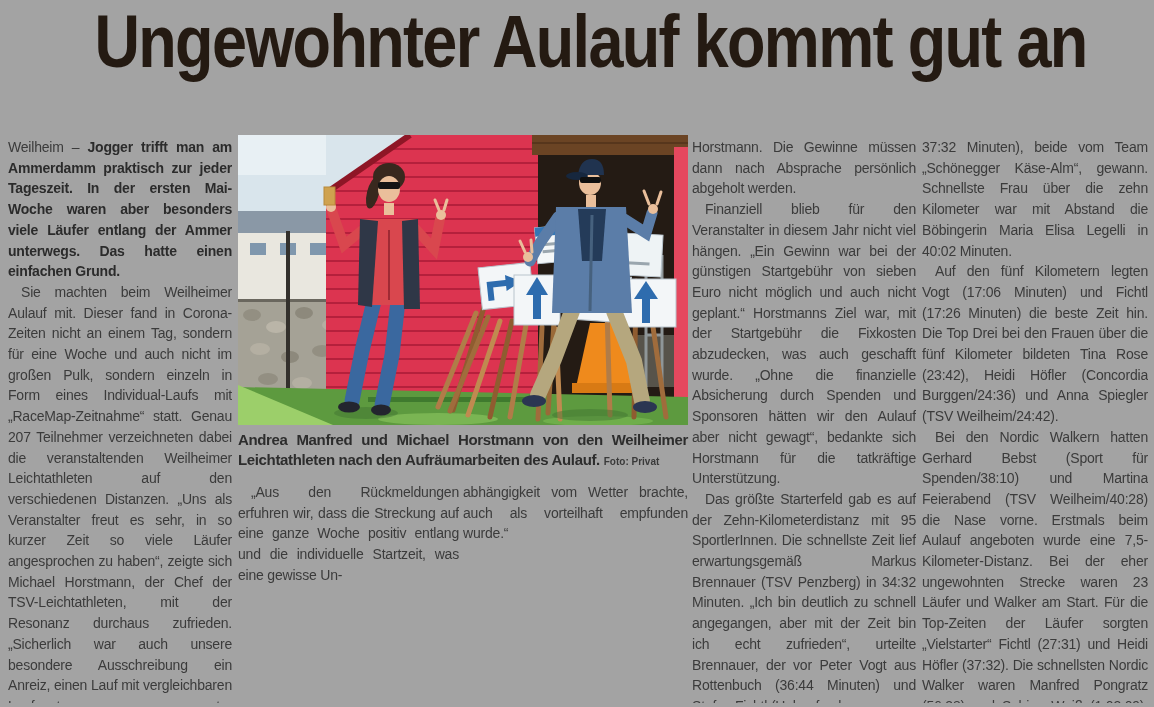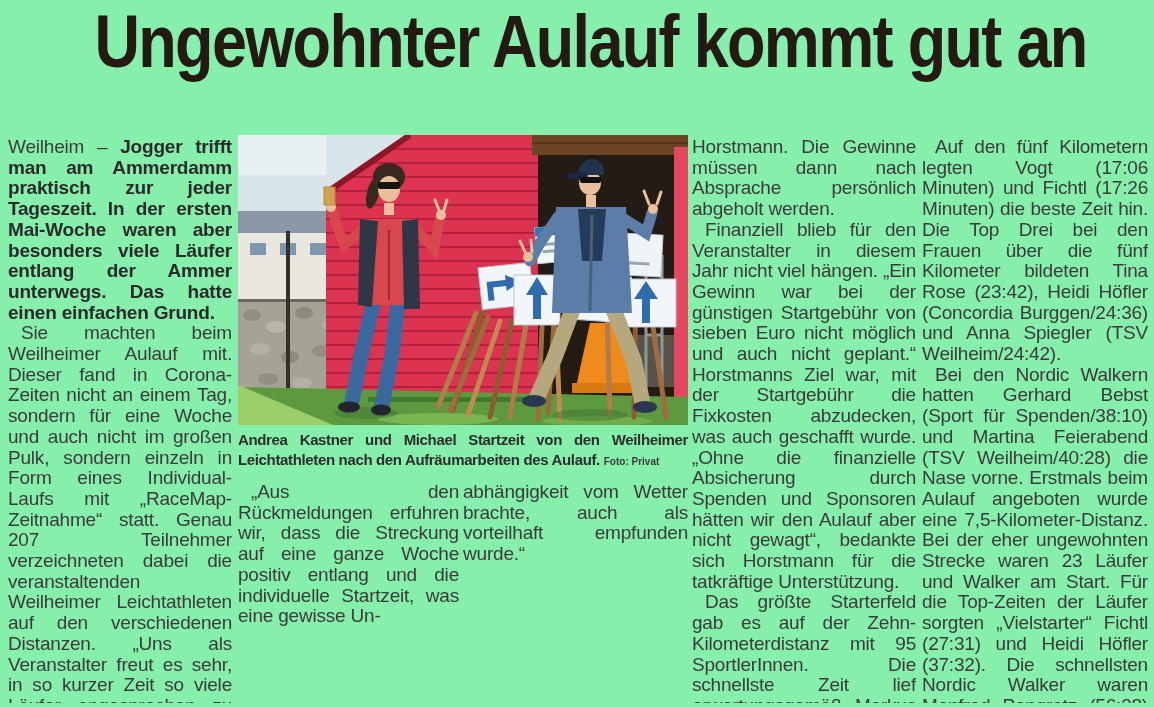--- a/index.html
+++ b/index.html
@@ -1,29 +1,29 @@
 <!DOCTYPE html>
 <html style="--shed-red: #dc3450; --shed-red-dark: #b5203c; --door-panel-red: #e5485e; --sky: #d9e5ec; --grass: #5d9a3f; --stone-wall: #a5a296; --lintel-wood: #6b4424; --door-dark: #241b14; --cone-orange: #ef8a1c; --sign-blue: #2e6cae; --stake-wood: #b07c48; --jeans-blue: #3a689f; --jacket-blue: #5b7da8; --khaki: #b5a77e; --red-top: #d9474e; --vest-dark: #2f3747; --cap-navy: #20334f; --skin: #eabf9b;"><head>
 <meta charset="utf-8">
 <style>
   html,body{margin:0;padding:0;background:#ffffff;}
-  #page{position:relative;width:1154px;height:707px;background:#86efac;overflow:hidden;
+  #page{position:relative;width:1154px;height:707px;background:#a3a3a3;overflow:hidden;
         font-family:"Liberation Sans",sans-serif;}
 
   
   .headline{position:absolute;top:4px;left:0;right:0;text-align:center;white-space:nowrap;}
   .headline-inner{display:inline-block;transform:scaleX(.84);transform-origin:center;
         font-weight:700;font-size:75px;line-height:1.0;letter-spacing:-2px;color:#241a12;}
   .subheadline{position:absolute;top:88px;left:0;right:0;text-align:center;white-space:nowrap;}
   .subheadline-inner{display:inline-block;transform:scaleX(.87);transform-origin:center;
         font-weight:400;font-size:27px;color:#1c1c1c;letter-spacing:0;}
 
   
   .col{position:absolute;top:137px;width:224px;height:566px;overflow:hidden;
-       font-size:19px;line-height:20.7px;letter-spacing:-.2px;text-align:justify;color:#3b3b3b;}
+       font-size:14px;line-height:20.7px;letter-spacing:-.2px;text-align:justify;color:#3b3b3b;}
   .col-1{left:8px;}
   .col-2{left:238px;top:482px;height:225px;width:221px;}
   .col-3{left:463px;top:482px;height:225px;width:225px;}
   .col-4{left:692px;}
   .col-5{left:922px;width:226px;}
   .para{margin:0;text-indent:0;}
   .para.ind{text-indent:13px;}
   .b{font-weight:700;color:#2b2b2b;}
 
   
@@ -219,34 +219,35 @@
         <ellipse cx="339" cy="41" rx="11" ry="4" fill="#16273e"></ellipse>
         <rect x="342" y="42" width="21" height="6" rx="2" fill="#101010"></rect>
         <circle cx="290" cy="122" r="5" fill="var(--skin,#eabf9b)"></circle>
         <line x1="287" y1="117" x2="282" y2="106" stroke="var(--skin,#eabf9b)" stroke-width="3" stroke-linecap="round"></line>
         <line x1="294" y1="117" x2="293" y2="105" stroke="var(--skin,#eabf9b)" stroke-width="3" stroke-linecap="round"></line>
         <circle cx="415" cy="74" r="5" fill="var(--skin,#eabf9b)"></circle>
         <line x1="411" y1="69" x2="406" y2="56" stroke="var(--skin,#eabf9b)" stroke-width="3" stroke-linecap="round"></line>
         <line x1="419" y1="69" x2="423" y2="57" stroke="var(--skin,#eabf9b)" stroke-width="3" stroke-linecap="round"></line>
       </g>
     </svg>
-    <figcaption class="caption"><span>Andrea Kastner und Michael Startzeit von den Weilheimer Leichtathleten nach den Aufräumarbeiten des Aulauf.</span>
+    <figcaption class="caption"><span>Andrea Manfred und Michael Horstmann von den Weilheimer Leichtathleten nach den Aufräumarbeiten des Aulauf.</span>
       <span class="credit">Foto: Privat</span>
     </figcaption>
   </figure>
 
   <div class="col col-2">
       <p class="para ind"><span>„Aus den Rückmeldungen erfuhren wir, dass die Streckung auf eine ganze Woche positiv entlang und die individuelle Startzeit, was eine gewisse Un-</span></p>
     </div>
   <div class="col col-3">
       <p class="para"><span>abhängigkeit vom Wetter brachte, auch als vorteilhaft empfunden wurde.“</span></p>
     </div>
   <div class="col col-4">
       <p class="para"><span>Horstmann. Die Gewinne müssen dann nach Absprache persönlich abgeholt werden.</span></p>
       <p class="para ind"><span>Finanziell blieb für den Veranstalter in diesem Jahr nicht viel hängen. „Ein Gewinn war bei der günstigen Startgebühr von sieben Euro nicht möglich und auch nicht geplant.“ Horstmanns Ziel war, mit der Startgebühr die Fixkosten abzudecken, was auch geschafft wurde. „Ohne die finanzielle Absicherung durch Spenden und Sponsoren hätten wir den Aulauf aber nicht gewagt“, bedankte sich Horstmann für die tatkräftige Unterstützung.</span></p>
       <p class="para ind"><span>Das größte Starterfeld gab es auf der Zehn-Kilometerdistanz mit 95 SportlerInnen. Die schnellste Zeit lief erwartungsgemäß Markus Brennauer (TSV Penzberg) in 34:32 Minuten. „Ich bin deutlich zu schnell angegangen, aber mit der Zeit bin ich echt zufrieden“, urteilte Brennauer, der vor Peter Vogt aus Rottenbuch (36:44 Minuten) und Stefan Fichtl (Hohenfurch,</span></p>
     </div>
   <div class="col col-5">
+      <p class="para"><span>37:32 Minuten), beide vom Team „Schönegger Käse-Alm“, gewann. Schnellste Frau über die zehn Kilometer war mit Abstand die Böbingerin Maria Elisa Legelli in 40:02 Minuten.</span></p>
       <p class="para ind"><span>Auf den fünf Kilometern legten Vogt (17:06 Minuten) und Fichtl (17:26 Minuten) die beste Zeit hin. Die Top Drei bei den Frauen über die fünf Kilometer bildeten Tina Rose (23:42), Heidi Höfler (Concordia Burggen/24:36) und Anna Spiegler (TSV Weilheim/24:42).</span></p>
       <p class="para ind"><span>Bei den Nordic Walkern hatten Gerhard Bebst (Sport für Spenden/38:10) und Martina Feierabend (TSV Weilheim/40:28) die Nase vorne. Erstmals beim Aulauf angeboten wurde eine 7,5-Kilometer-Distanz. Bei der eher ungewohnten Strecke waren 23 Läufer und Walker am Start. Für die Top-Zeiten der Läufer sorgten „Vielstarter“ Fichtl (27:31) und Heidi Höfler (37:32). Die schnellsten Nordic Walker waren Manfred Pongratz (56:38) und Sabine Weiß (1:03:09). </span><span class="b">hal</span></p>
     </div>
 
 </div>
 
 </body></html>

